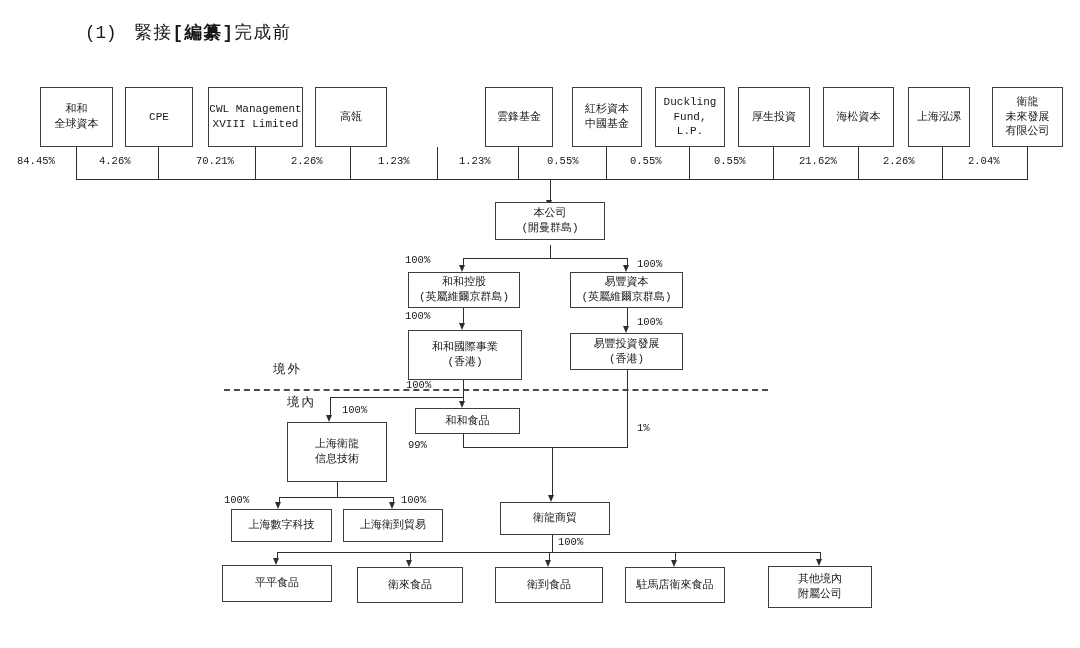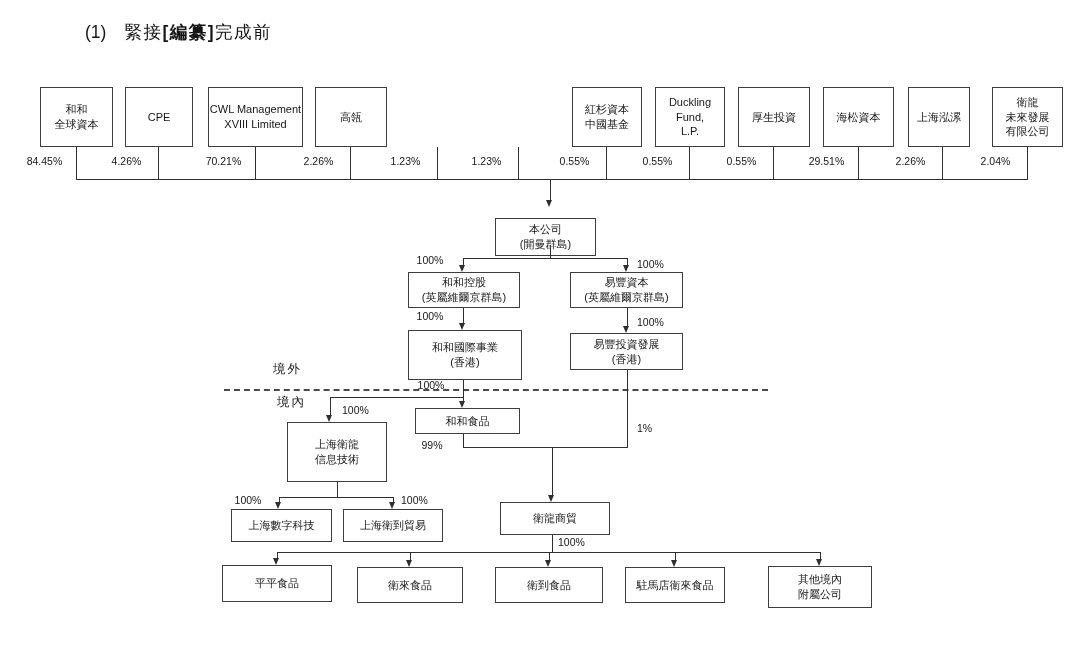--- a/index.html
+++ b/index.html
@@ -1,53 +1,54 @@
 <!DOCTYPE html>
 <html><head>
 <meta charset="utf-8">
 <style>
   html,body{margin:0;padding:0;background:#ffffff;}
   .canvas{
     position:relative;width:1080px;height:648px;background:#ffffff;
-    font-family:Liberation Sans, sans-serif;color:#161616;overflow:hidden;border-radius:24px;
+    font-family:Liberation Mono, monospace;color:#161616;overflow:hidden;border-radius:24px;
   }
   .title{position:absolute;left:85px;top:20px;font-size:17.5px;letter-spacing:1.5px;white-space:nowrap;}
   .title .idx{margin-right:18px;letter-spacing:0;}
   .title .bld{font-weight:bold;}
   .box{
     position:absolute;border:1.2px solid #3d3d3d;background:#fff;
     display:flex;align-items:center;justify-content:center;
     text-align:center;font-size:11px;line-height:1.35;white-space:pre-line;
     box-sizing:border-box;
   }
   .shb{top:87px;height:60px;}
   .hl{position:absolute;height:0;border-top:1.2px solid #2e2e2e;}
   .vl{position:absolute;width:0;border-left:1.2px solid #2e2e2e;}
   .dl{position:absolute;height:0;border-top:2px dashed #4a4a4a;}
   .ar{position:absolute;width:0;height:0;border-left:3.5px solid transparent;
       border-right:3.5px solid transparent;border-top:7px solid #2e2e2e;}
   .pct{position:absolute;font-size:10.5px;white-space:nowrap;}
-  .pr{text-align:center;}
+  .pr{text-align:left;}
   .region{position:absolute;font-size:12.5px;letter-spacing:2px;text-align:right;}
 </style>
 </head>
 <body>
 
 <div class="canvas">
 
   <div class="title">
     <span class="idx">(1)</span><span>緊接</span><span class="bld">[編纂]</span><span>完成前</span>
   </div>
 
   <div class="box shb" style="left:40px;width:73px">和和
 全球資本</div>
   <div class="box shb" style="left:125px;width:68px">CPE</div>
   <div class="box shb" style="left:208px;width:95px">CWL Management
 XVIII Limited</div>
   <div class="box shb" style="left:315px;width:72px">高瓴</div>
+  <div class="box shb" style="left:485px;width:68px">雲鋒基金</div>
   <div class="box shb" style="left:572px;width:70px">紅杉資本
 中國基金</div>
   <div class="box shb" style="left:655px;width:70px">Duckling
 Fund,
 L.P.</div>
   <div class="box shb" style="left:738px;width:72px">厚生投資</div>
   <div class="box shb" style="left:823px;width:71px">海松資本</div>
   <div class="box shb" style="left:908px;width:62px">上海泓漯</div>
   <div class="box shb" style="left:992px;width:71px">衛龍
 未來發展
@@ -55,42 +56,42 @@
 
   <div class="pct pr" style="left:17px;top:155px;width:55px">84.45%</div>
   <div class="pct pr" style="left:99px;top:155px;width:55px">4.26%</div>
   <div class="pct pr" style="left:196px;top:155px;width:55px">70.21%</div>
   <div class="pct pr" style="left:291px;top:155px;width:55px">2.26%</div>
   <div class="pct pr" style="left:378px;top:155px;width:55px">1.23%</div>
   <div class="pct pr" style="left:459px;top:155px;width:55px">1.23%</div>
   <div class="pct pr" style="left:547px;top:155px;width:55px">0.55%</div>
   <div class="pct pr" style="left:630px;top:155px;width:55px">0.55%</div>
   <div class="pct pr" style="left:714px;top:155px;width:55px">0.55%</div>
-  <div class="pct pr" style="left:799px;top:155px;width:55px">29.51%</div>
+  <div class="pct pr" style="left:799px;top:155px;width:55px">21.62%</div>
   <div class="pct pr" style="left:883px;top:155px;width:55px">2.26%</div>
   <div class="pct pr" style="left:968px;top:155px;width:55px">2.04%</div>
 
   <div class="vl" style="left:76px;top:147px;height:32px"></div>
   <div class="vl" style="left:158px;top:147px;height:32px"></div>
   <div class="vl" style="left:255px;top:147px;height:32px"></div>
   <div class="vl" style="left:350px;top:147px;height:32px"></div>
   <div class="vl" style="left:437px;top:147px;height:32px"></div>
   <div class="vl" style="left:518px;top:147px;height:32px"></div>
   <div class="vl" style="left:606px;top:147px;height:32px"></div>
   <div class="vl" style="left:689px;top:147px;height:32px"></div>
   <div class="vl" style="left:773px;top:147px;height:32px"></div>
   <div class="vl" style="left:858px;top:147px;height:32px"></div>
   <div class="vl" style="left:942px;top:147px;height:32px"></div>
   <div class="vl" style="left:1027px;top:147px;height:32px"></div>
   <div class="hl" style="left:76px;top:179px;width:952px"></div>
 
   <div class="vl" style="left:550px;top:179px;height:21px"></div>
   <div class="ar" style="left:546px;top:200px"></div>
 
-  <div class="box" style="left:495px;top:218px;width:101px;height:38px">本公司
+  <div class="box" style="left:495px;top:202px;width:110px;height:38px">本公司
 (開曼群島)</div>
 
   <div class="vl" style="left:550px;top:245px;height:13px"></div>
   <div class="hl" style="left:463px;top:258px;width:165px"></div>
   <div class="vl" style="left:463px;top:258px;height:8px"></div>
   <div class="ar" style="left:459px;top:265px"></div>
   <div class="vl" style="left:627px;top:258px;height:8px"></div>
   <div class="ar" style="left:623px;top:265px"></div>
   <div class="pct pr" style="left:405px;top:254px;width:50px">100%</div>
   <div class="pct" style="left:637px;top:258px">100%</div>
@@ -107,21 +108,21 @@
   <div class="ar" style="left:623px;top:326px"></div>
   <div class="pct" style="left:637px;top:316px">100%</div>
 
   <div class="box" style="left:408px;top:330px;width:114px;height:50px">和和國際事業
 (香港)</div>
   <div class="box" style="left:570px;top:333px;width:113px;height:37px">易豐投資發展
 (香港)</div>
 
   <div class="region" style="left:273px;top:361px">境外</div>
   <div class="dl" style="left:224px;top:389px;width:544px"></div>
-  <div class="region" style="left:277px;top:394px">境內</div>
+  <div class="region" style="left:287px;top:394px">境內</div>
 
   <div class="vl" style="left:463px;top:380px;height:21px"></div>
   <div class="ar" style="left:459px;top:401px"></div>
   <div class="pct pr" style="left:406px;top:379px;width:50px">100%</div>
 
   <div class="hl" style="left:330px;top:397px;width:134px"></div>
   <div class="vl" style="left:330px;top:397px;height:18px"></div>
   <div class="ar" style="left:326px;top:415px"></div>
   <div class="pct" style="left:342px;top:404px">100%</div>
 

